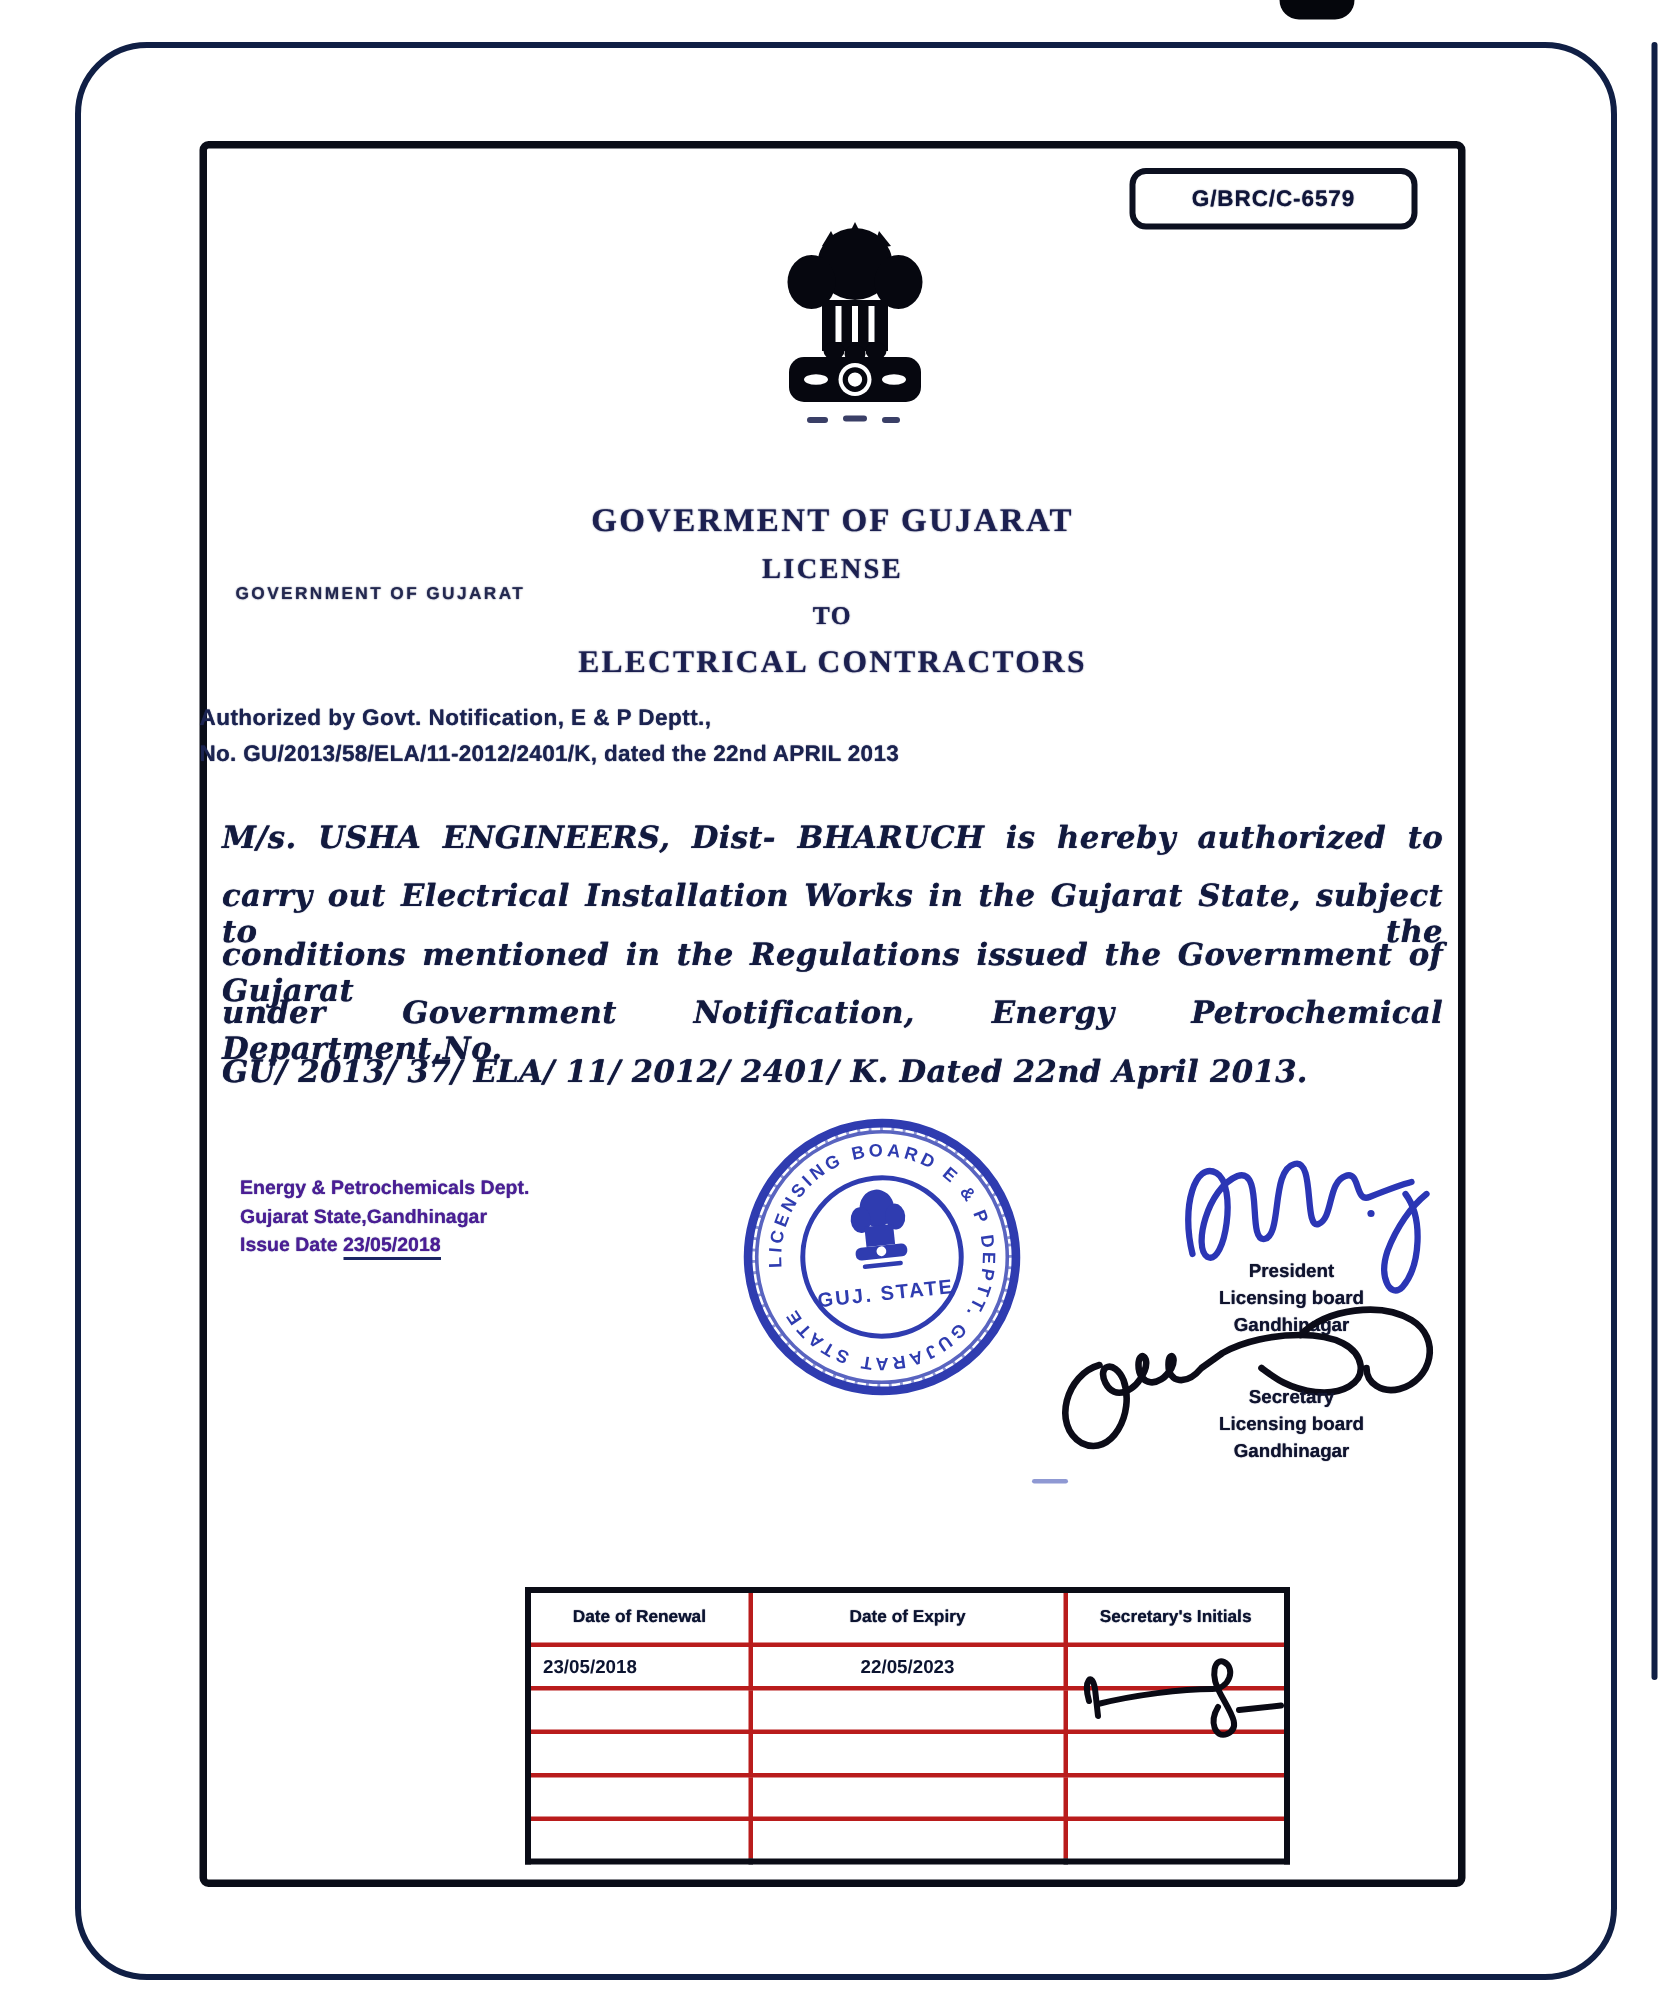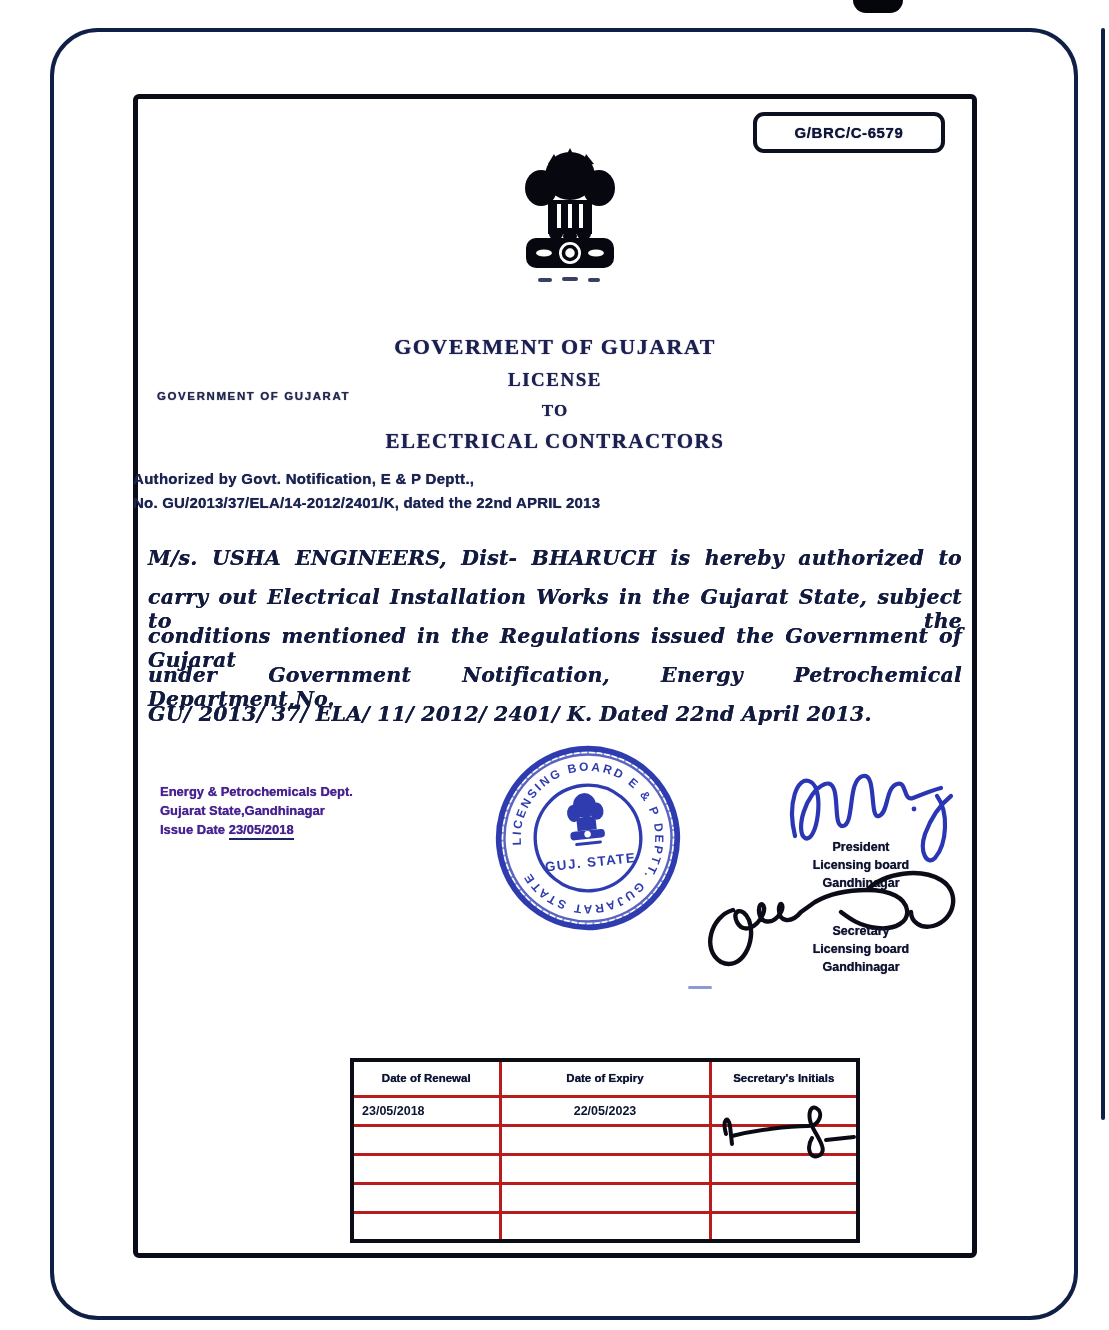--- a/index.html
+++ b/index.html
@@ -159,21 +159,21 @@
 
     <div class="title-block">
       <div class="title-line1">GOVERMENT OF GUJARAT</div>
       <div class="title-line2">LICENSE</div>
       <div class="title-line3">TO</div>
       <div class="title-line4">ELECTRICAL CONTRACTORS</div>
     </div>
 
     <div class="auth-block">
       <div class="auth-line1">Authorized by Govt. Notification, E &amp; P Deptt.,</div>
-      <div class="auth-line2">No. GU/2013/37/ELA/14-2012/2401/K, dated the 22nd APRIL 2013</div>
+      <div class="auth-line2">No. GU/2013/58/ELA/11-2012/2401/K, dated the 22nd APRIL 2013</div>
     </div>
 
     <div class="body-block">
       <div class="body-line">M/s. USHA ENGINEERS, Dist- BHARUCH is hereby authorized to</div>
       <div class="body-line">carry out Electrical Installation Works in the Gujarat State, subject to the</div>
       <div class="body-line">conditions mentioned in the Regulations issued the Government of Gujarat</div>
       <div class="body-line">under Government Notification, Energy Petrochemical Department,No.</div>
       <div class="body-line">GU/ 2013/ 37/ ELA/ 11/ 2012/ 2401/ K. Dated 22nd April 2013.</div>
     </div>
 

